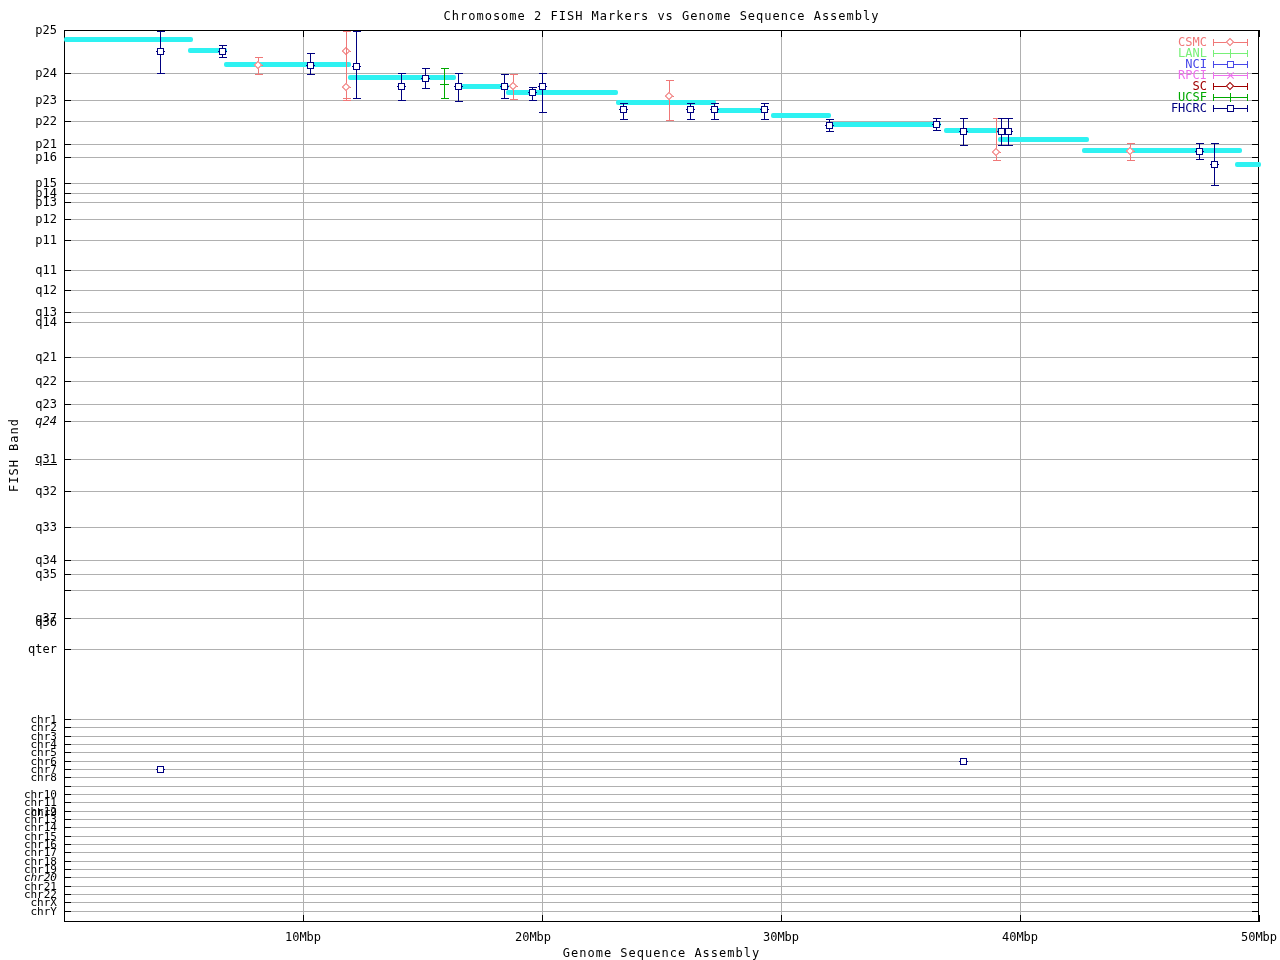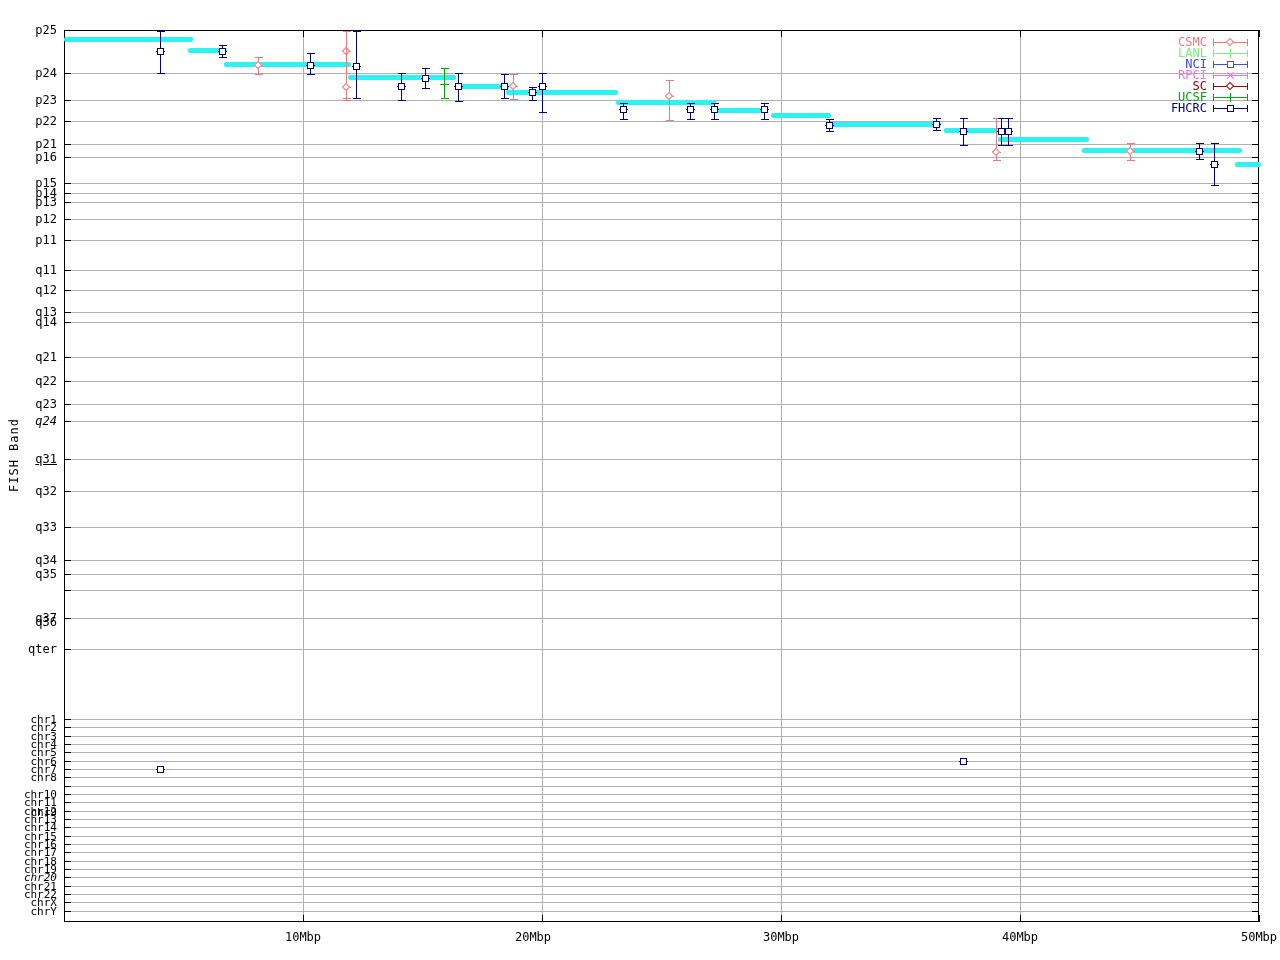--- a/index.html
+++ b/index.html
@@ -20,21 +20,23 @@
   .band-seg{position:absolute;height:5px;border-radius:2px;}
   .ebar-v,.ebar-cap,.ebar-h,.mk-line{position:absolute;}
   .mk-square{position:absolute;width:5px;height:5px;border:1px solid;background:#fff;}
   .mk-diamond{position:absolute;width:4px;height:4px;border:1px solid;background:#fff;transform:rotate(45deg);}
   .legend-label{position:absolute;width:130px;text-align:right;font-size:12px;line-height:12px;}
 </style>
 </head>
 <body>
 
 <div id="chart">
+  <div id="title">Chromosome 2 FISH Markers vs Genome Sequence Assembly</div>
   <div id="ylabel">FISH Band</div>
+  <div id="xlabel">Genome Sequence Assembly</div>
   <div id="grid-layer">
       <div class="gridline-h" style="left: 64px; top: 73px; width: 1195px; background: rgb(176, 176, 176);"></div>
       <div class="gridline-h" style="left: 64px; top: 100px; width: 1195px; background: rgb(176, 176, 176);"></div>
       <div class="gridline-h" style="left: 64px; top: 121px; width: 1195px; background: rgb(176, 176, 176);"></div>
       <div class="gridline-h" style="left: 64px; top: 144px; width: 1195px; background: rgb(176, 176, 176);"></div>
       <div class="gridline-h" style="left: 64px; top: 157px; width: 1195px; background: rgb(176, 176, 176);"></div>
       <div class="gridline-h" style="left: 64px; top: 183px; width: 1195px; background: rgb(176, 176, 176);"></div>
       <div class="gridline-h" style="left: 64px; top: 193px; width: 1195px; background: rgb(176, 176, 176);"></div>
       <div class="gridline-h" style="left: 64px; top: 202px; width: 1195px; background: rgb(176, 176, 176);"></div>
       <div class="gridline-h" style="left: 64px; top: 219px; width: 1195px; background: rgb(176, 176, 176);"></div>

